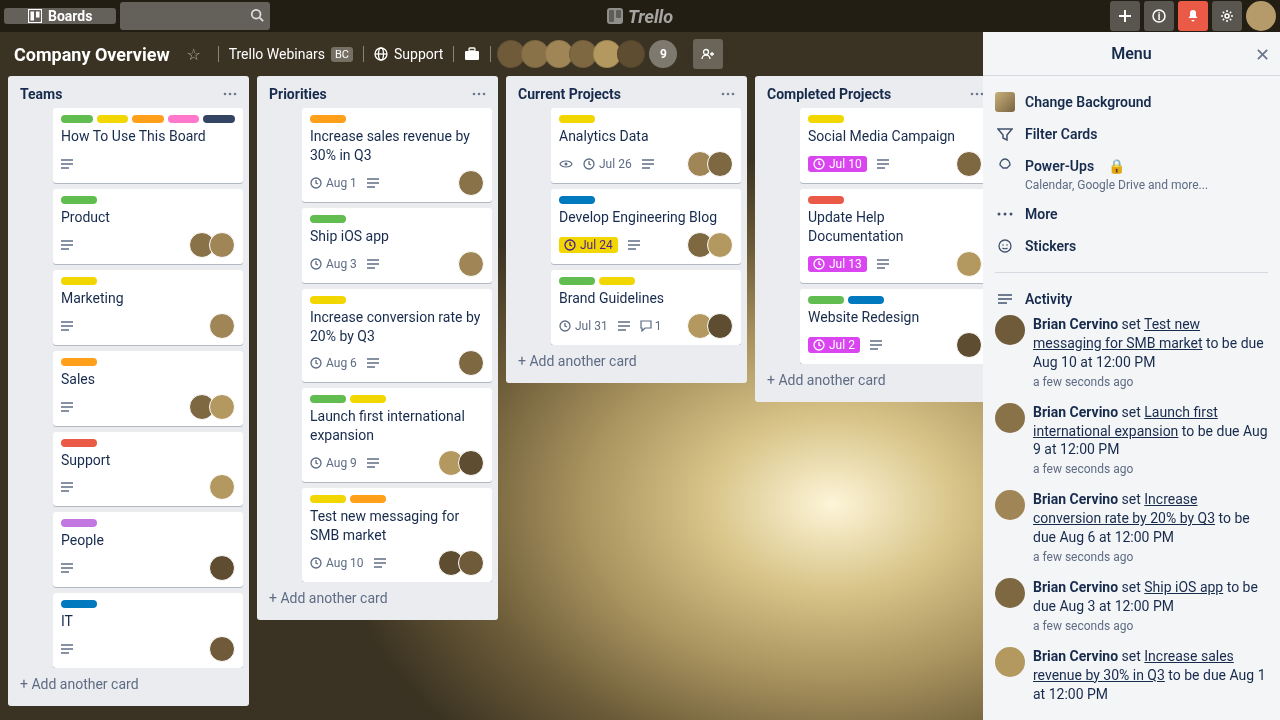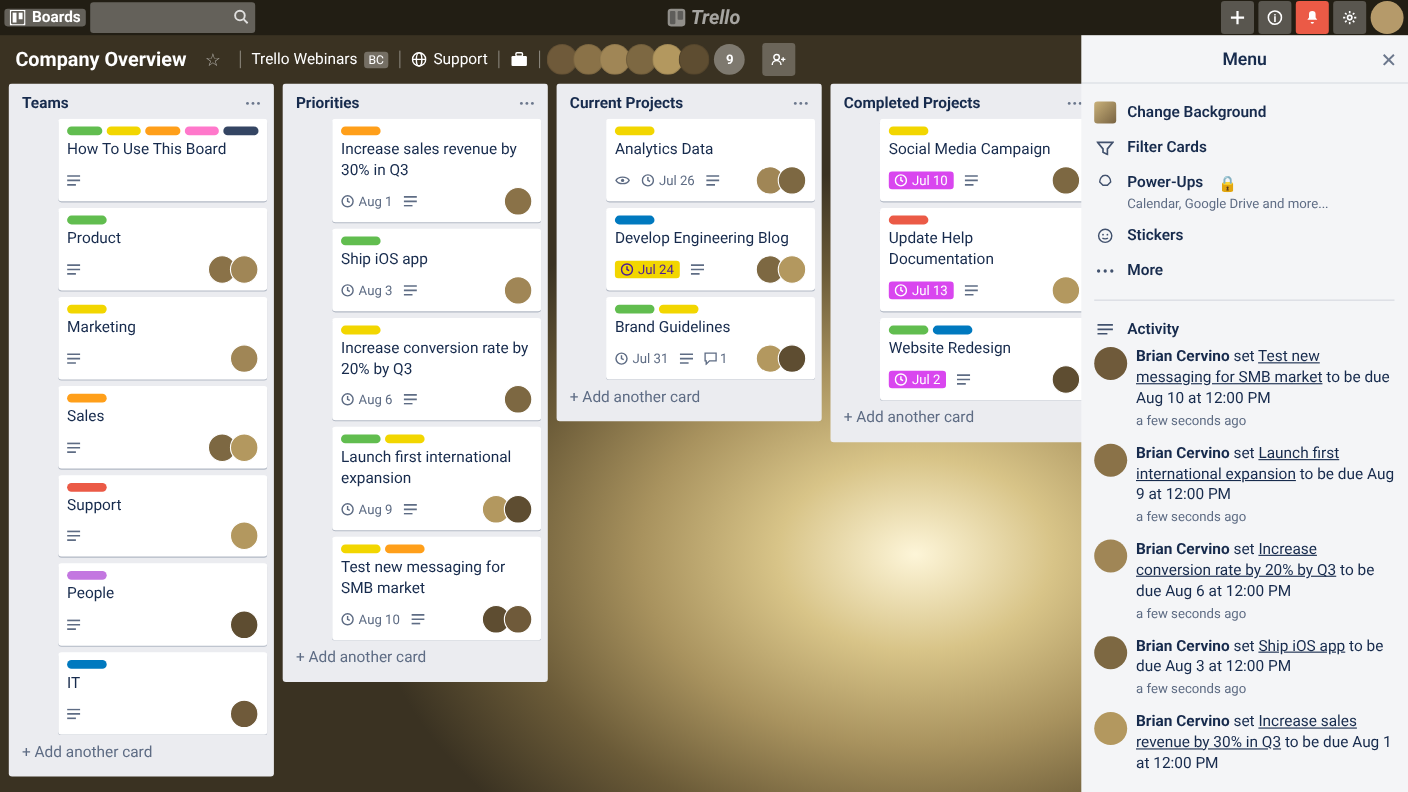--- a/index.html
+++ b/index.html
@@ -1,19 +1,19 @@
 <!DOCTYPE html>
 <html><head>
 <meta charset="utf-8">
 <style>
 * { box-sizing: border-box; margin: 0; padding: 0; }
 body { font-family: -apple-system, BlinkMacSystemFont, "Segoe UI", Roboto, sans-serif; width: 1280px; height: 720px; overflow: hidden; background: #a9946a; position: relative; }
 .bg { position: absolute; inset: 0; background: radial-gradient(ellipse 500px 350px at 65% 70%, #fdf5d8 0%, #d8c488 25%, #a8925e 50%, #6b5b38 75%, #3a3222 100%); }
 .header { position: relative; height: 32px; background: rgba(0,0,0,0.4); display: flex; align-items: center; padding: 0 4px; gap: 4px; z-index: 5; }
-.boards-btn { display: flex; align-items: center; gap: 6px; background: rgba(255,255,255,0.3); height: 16px; border-radius: 3px; padding: 0 5px; color: #fff; font-weight: 700; font-size: 14px; cursor: pointer; }
+.boards-btn { display: flex; align-items: center; gap: 6px; background: rgba(255,255,255,0.3); height: 16px; border-radius: 3px; padding: 0 24px; color: #fff; font-weight: 700; font-size: 14px; cursor: pointer; }
 .search-box { position: relative; width: 150px; height: 28px; }
 .search-box input { width: 100%; height: 100%; background: rgba(255,255,255,0.3); border: none; border-radius: 3px; padding: 0 28px 0 8px; color: #fff; font-size: 13px; }
 .search-box .sicon { position: absolute; right: 6px; top: 6px; color: #fff; opacity: .8; }
 .logo { position: absolute; left: 50%; transform: translateX(-50%); display: flex; align-items: center; gap: 5px; color: rgba(255,255,255,0.6); font-weight: 700; font-size: 18px; font-style: italic; }
 .logo-sq { width: 16px; height: 16px; background: rgba(255,255,255,0.5); border-radius: 3px; position: relative; }
 .logo-sq::before, .logo-sq::after { content: ""; position: absolute; background: rgba(0,0,0,0.35); border-radius: 1px; top: 2px; width: 5px; }
 .logo-sq::before { left: 2px; height: 12px; }
 .logo-sq::after { right: 2px; height: 8px; }
 .hdr-right { margin-left: auto; display: flex; gap: 4px; align-items: center; }
 .hdr-btn { width: 30px; height: 30px; background: rgba(255,255,255,0.25); border-radius: 3px; display: flex; align-items: center; justify-content: center; color: #fff; cursor: pointer; }
@@ -671,38 +671,38 @@
           <svg width="16" height="16" viewBox="0 0 16 16">
             <path d="M8 1c3 0 5 3 5 6l-3 3H6L3 7c0-3 2-6 5-6z" fill="none" stroke="#42526e" stroke-width="1.3"></path>
           </svg>
         </span>
       <span>Power-Ups</span>
       <span style="margin-left:4px;color:#6b778c">🔒</span>
     </div>
     <div class="menu-sub">Calendar, Google Drive and more...</div>
     <div class="menu-item">
       <span class="micon">
+          <svg width="16" height="4" viewBox="0 0 16 4">
+            <circle cx="2" cy="2" r="1.5" fill="#42526e"></circle>
+            <circle cx="8" cy="2" r="1.5" fill="#42526e"></circle>
+            <circle cx="14" cy="2" r="1.5" fill="#42526e"></circle>
+          </svg>
+        </span>
+      <span>More</span>
+    </div>
+    <div class="menu-item">
+      <span class="micon">
           <svg width="16" height="16" viewBox="0 0 16 16">
             <circle cx="8" cy="8" r="6" fill="none" stroke="#42526e" stroke-width="1.3"></circle>
             <circle cx="6" cy="7" r="0.8" fill="#42526e"></circle>
             <circle cx="10" cy="7" r="0.8" fill="#42526e"></circle>
             <path d="M5.5 10c1 1 4 1 5 0" fill="none" stroke="#42526e" stroke-width="1.2"></path>
           </svg>
         </span>
       <span>Stickers</span>
-    </div>
-    <div class="menu-item">
-      <span class="micon">
-          <svg width="16" height="4" viewBox="0 0 16 4">
-            <circle cx="2" cy="2" r="1.5" fill="#42526e"></circle>
-            <circle cx="8" cy="2" r="1.5" fill="#42526e"></circle>
-            <circle cx="14" cy="2" r="1.5" fill="#42526e"></circle>
-          </svg>
-        </span>
-      <span>More</span>
     </div>
     <div class="menu-div"></div>
     <div class="menu-item">
       <span class="micon">
           <svg width="16" height="12" viewBox="0 0 16 12">
             <line x1="1" y1="2" x2="15" y2="2" stroke="#42526e" stroke-width="1.5"></line>
             <line x1="1" y1="6" x2="15" y2="6" stroke="#42526e" stroke-width="1.5"></line>
             <line x1="1" y1="10" x2="10" y2="10" stroke="#42526e" stroke-width="1.5"></line>
           </svg>
         </span>

